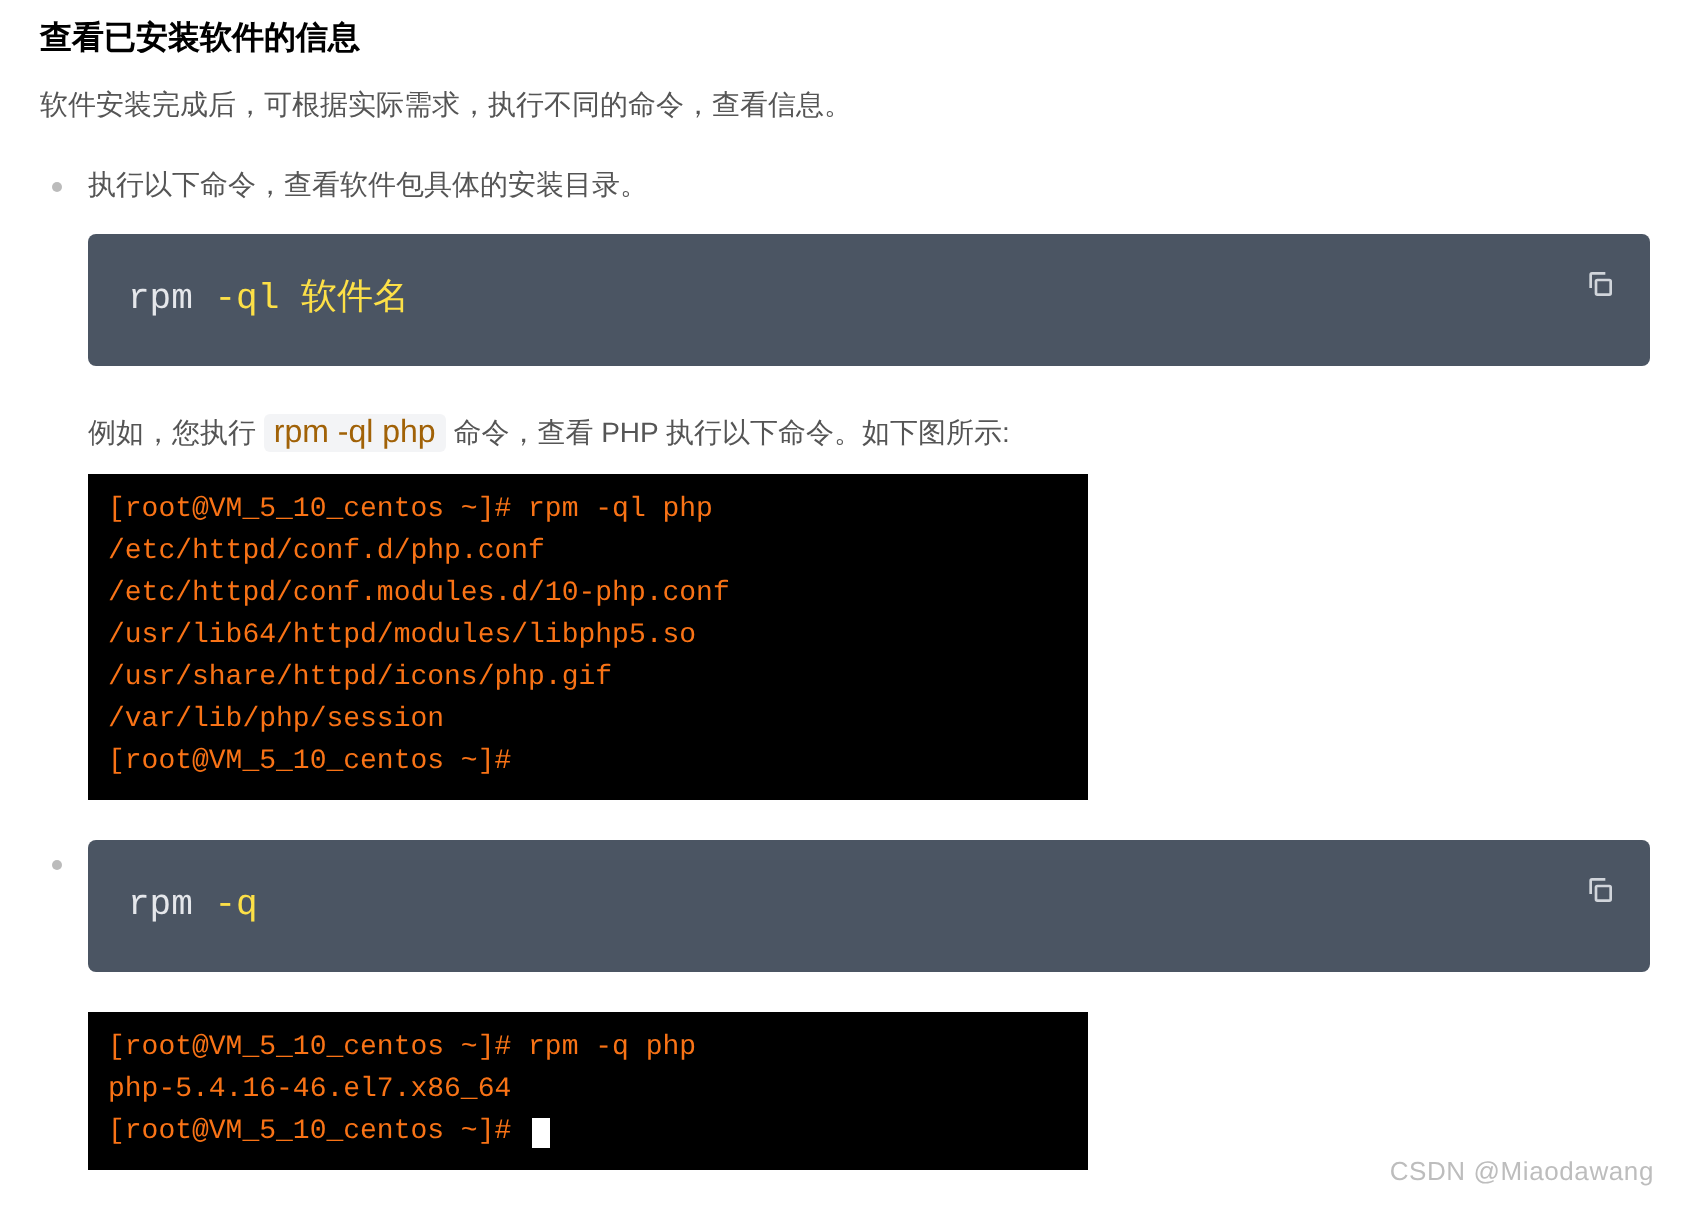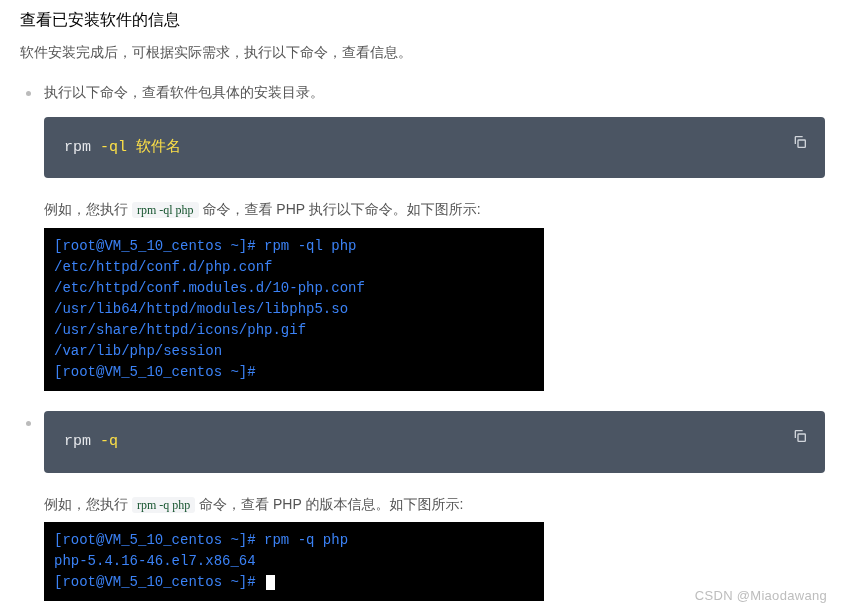--- a/index.html
+++ b/index.html
@@ -7,21 +7,21 @@
       font-family: -apple-system, BlinkMacSystemFont, "Segoe UI", "PingFang SC", "Microsoft YaHei", sans-serif;
       font-size: 14px;
       color: #333;
       background: #fff;
       padding: 0 20px 30px 20px;
       width: 845px;
       line-height: 1.7;
     }
     h3 {
       font-size: 16px;
-      font-weight: 400;
+      font-weight: 700;
       color: #000;
       margin: 6px 0 8px 0;
     }
     .intro { color: #555; margin-bottom: 16px; }
     ul { list-style: none; padding-left: 0; }
     ul > li { position: relative; padding-left: 24px; margin-bottom: 20px; }
     ul > li::before {
       content: "";
       position: absolute;
       left: 6px;
@@ -31,21 +31,21 @@
       background: #bbb;
       border-radius: 50%;
     }
     .li-text { color: #555; margin-bottom: 12px; }
     .code-block {
       background: #4b5563;
       color: #fff;
       border-radius: 4px;
       padding: 18px 20px;
       font-family: "SFMono-Regular", Consolas, "Courier New", monospace;
-      font-size: 15px;
+      font-size: 18px;
       position: relative;
       margin-bottom: 20px;
       display: flex;
       align-items: center;
     }
     .code-block .cmd { color: #e5e7eb; }
     .code-block .flag { color: #fde047; }
     .code-block .arg { color: #fde047; }
     .copy-btn {
       position: absolute;
@@ -56,59 +56,59 @@
       cursor: pointer;
       color: #d1d5db;
       display: flex;
       align-items: center;
       justify-content: center;
     }
     .copy-btn svg { width: 16px; height: 16px; }
     .example-text { color: #555; margin: 14px 0 6px 0; }
     .inline-code {
       background: #f3f4f6;
-      color: #14532d;
-      font-family: Liberation Serif, serif;
-      font-size: 12px;
+      color: #a16207;
+      font-family: Liberation Sans, sans-serif;
+      font-size: 16px;
       padding: 1px 5px;
       border-radius: 3px;
     }
     .terminal {
       background: #000;
-      color: #3b82f6;
+      color: #f97316;
       font-family: "Courier New", Consolas, monospace;
       font-size: 14px;
       padding: 8px 10px;
       line-height: 1.5;
       white-space: pre;
       width: 500px;
     }
     .terminal2 { width: 500px; }
     .cursor-block {
       display: inline-block;
       width: 9px;
       height: 15px;
       background: #fff;
       vertical-align: text-bottom;
       margin-left: 2px;
     }
     .watermark {
       position: fixed;
-      bottom: 6px;
+      bottom: 16px;
       right: 18px;
       color: #bdbdbd;
       font-size: 13px;
       letter-spacing: 0.3px;
     }
   </style>
 </head>
 <body>
 
 <h3>查看已安装软件的信息</h3>
-<p class="intro">软件安装完成后，可根据实际需求，执行以下命令，查看信息。</p>
+<p class="intro">软件安装完成后，可根据实际需求，执行不同的命令，查看信息。</p>
 
 <ul>
   <li>
     <p class="li-text">执行以下命令，查看软件包具体的安装目录。</p>
     <div class="code-block">
       <span class="cmd">rpm</span>&nbsp;<span class="flag">-ql</span>&nbsp;<span class="arg">软件名</span>
       <div class="copy-btn">
         <svg viewBox="0 0 24 24" fill="none" stroke="currentColor" stroke-width="2">
             <rect x="9" y="9" width="11" height="11" rx="1"></rect>
             <path d="M5 15V5a1 1 0 0 1 1-1h10"></path>
@@ -130,22 +130,19 @@
   <li>
     <div class="code-block">
       <span class="cmd">rpm</span>&nbsp;<span class="flag">-q</span>
       <div class="copy-btn">
         <svg viewBox="0 0 24 24" fill="none" stroke="currentColor" stroke-width="2">
             <rect x="9" y="9" width="11" height="11" rx="1"></rect>
             <path d="M5 15V5a1 1 0 0 1 1-1h10"></path>
           </svg>
       </div>
     </div>
-    <p class="example-text">
-      <span>例如，您执行 </span><span class="inline-code">rpm -q php</span><span> 命令，查看 PHP 的版本信息。如下图所示:</span>
-    </p>
     <div class="terminal terminal2"><span>[root@VM_5_10_centos ~]# rpm -q php
 php-5.4.16-46.el7.x86_64
 [root@VM_5_10_centos ~]# </span><span class="cursor-block"></span></div>
   </li>
 </ul>
 
 <div class="watermark">CSDN @Miaodawang</div>
 
 </body></html>

